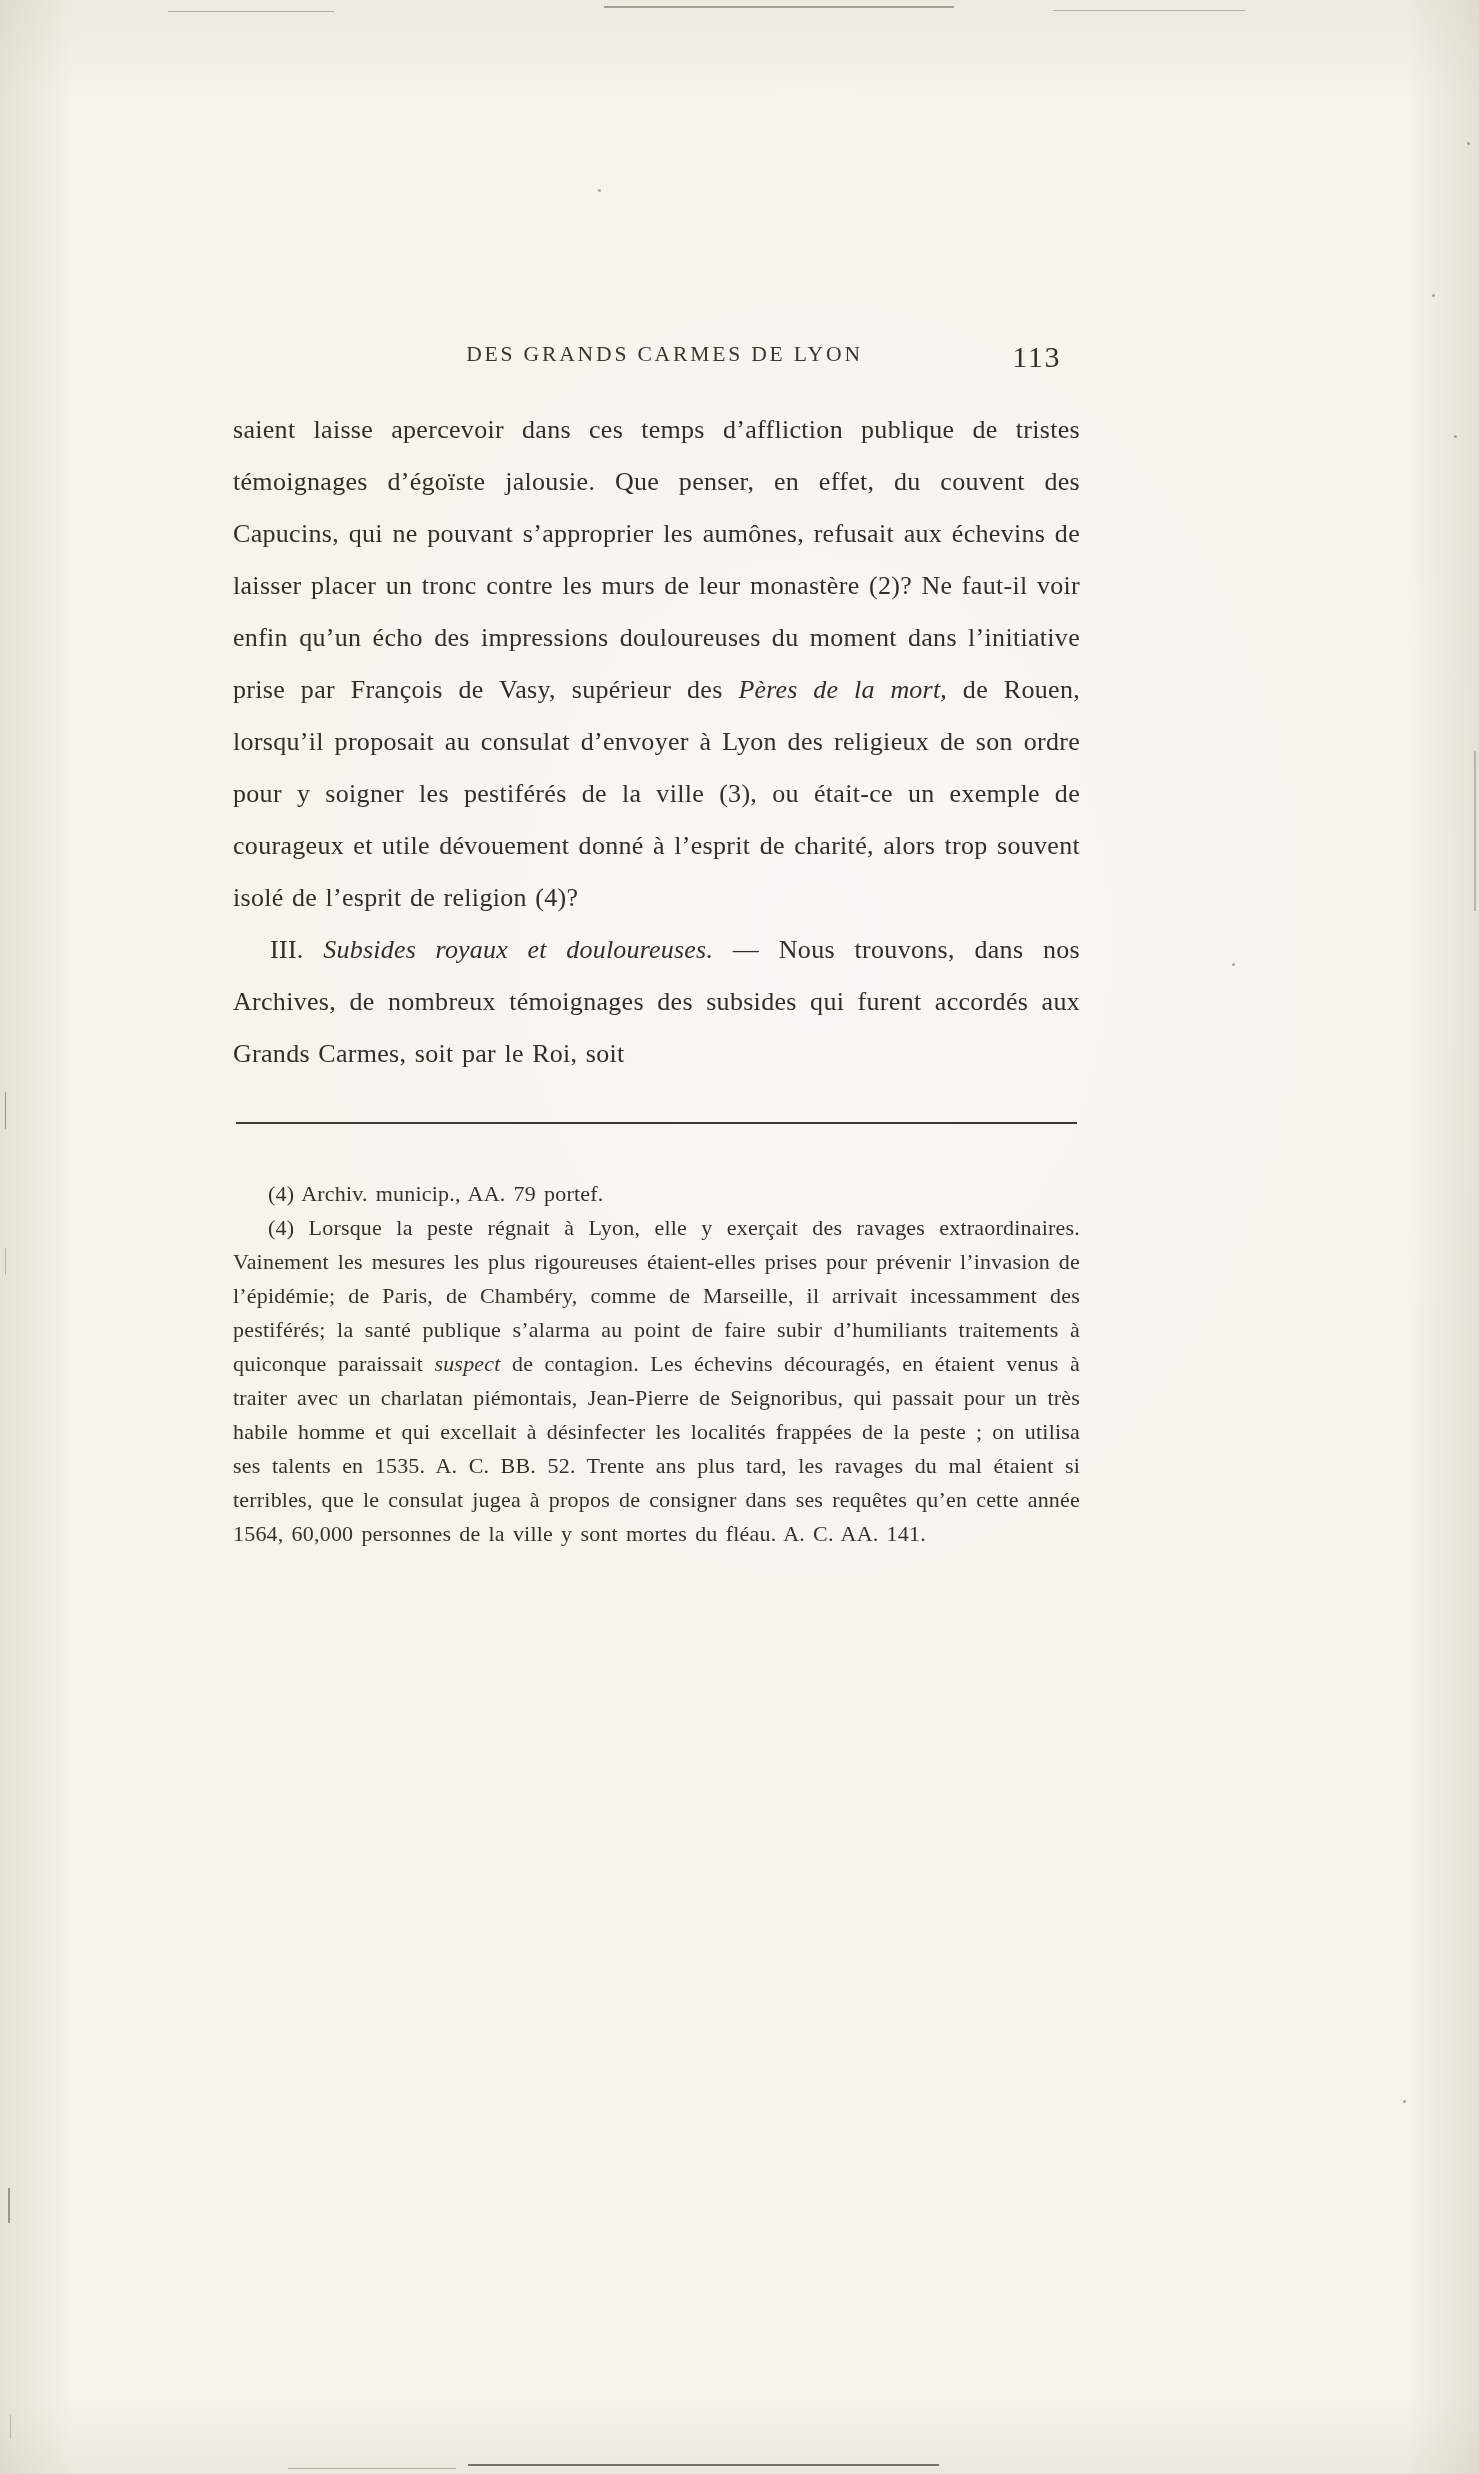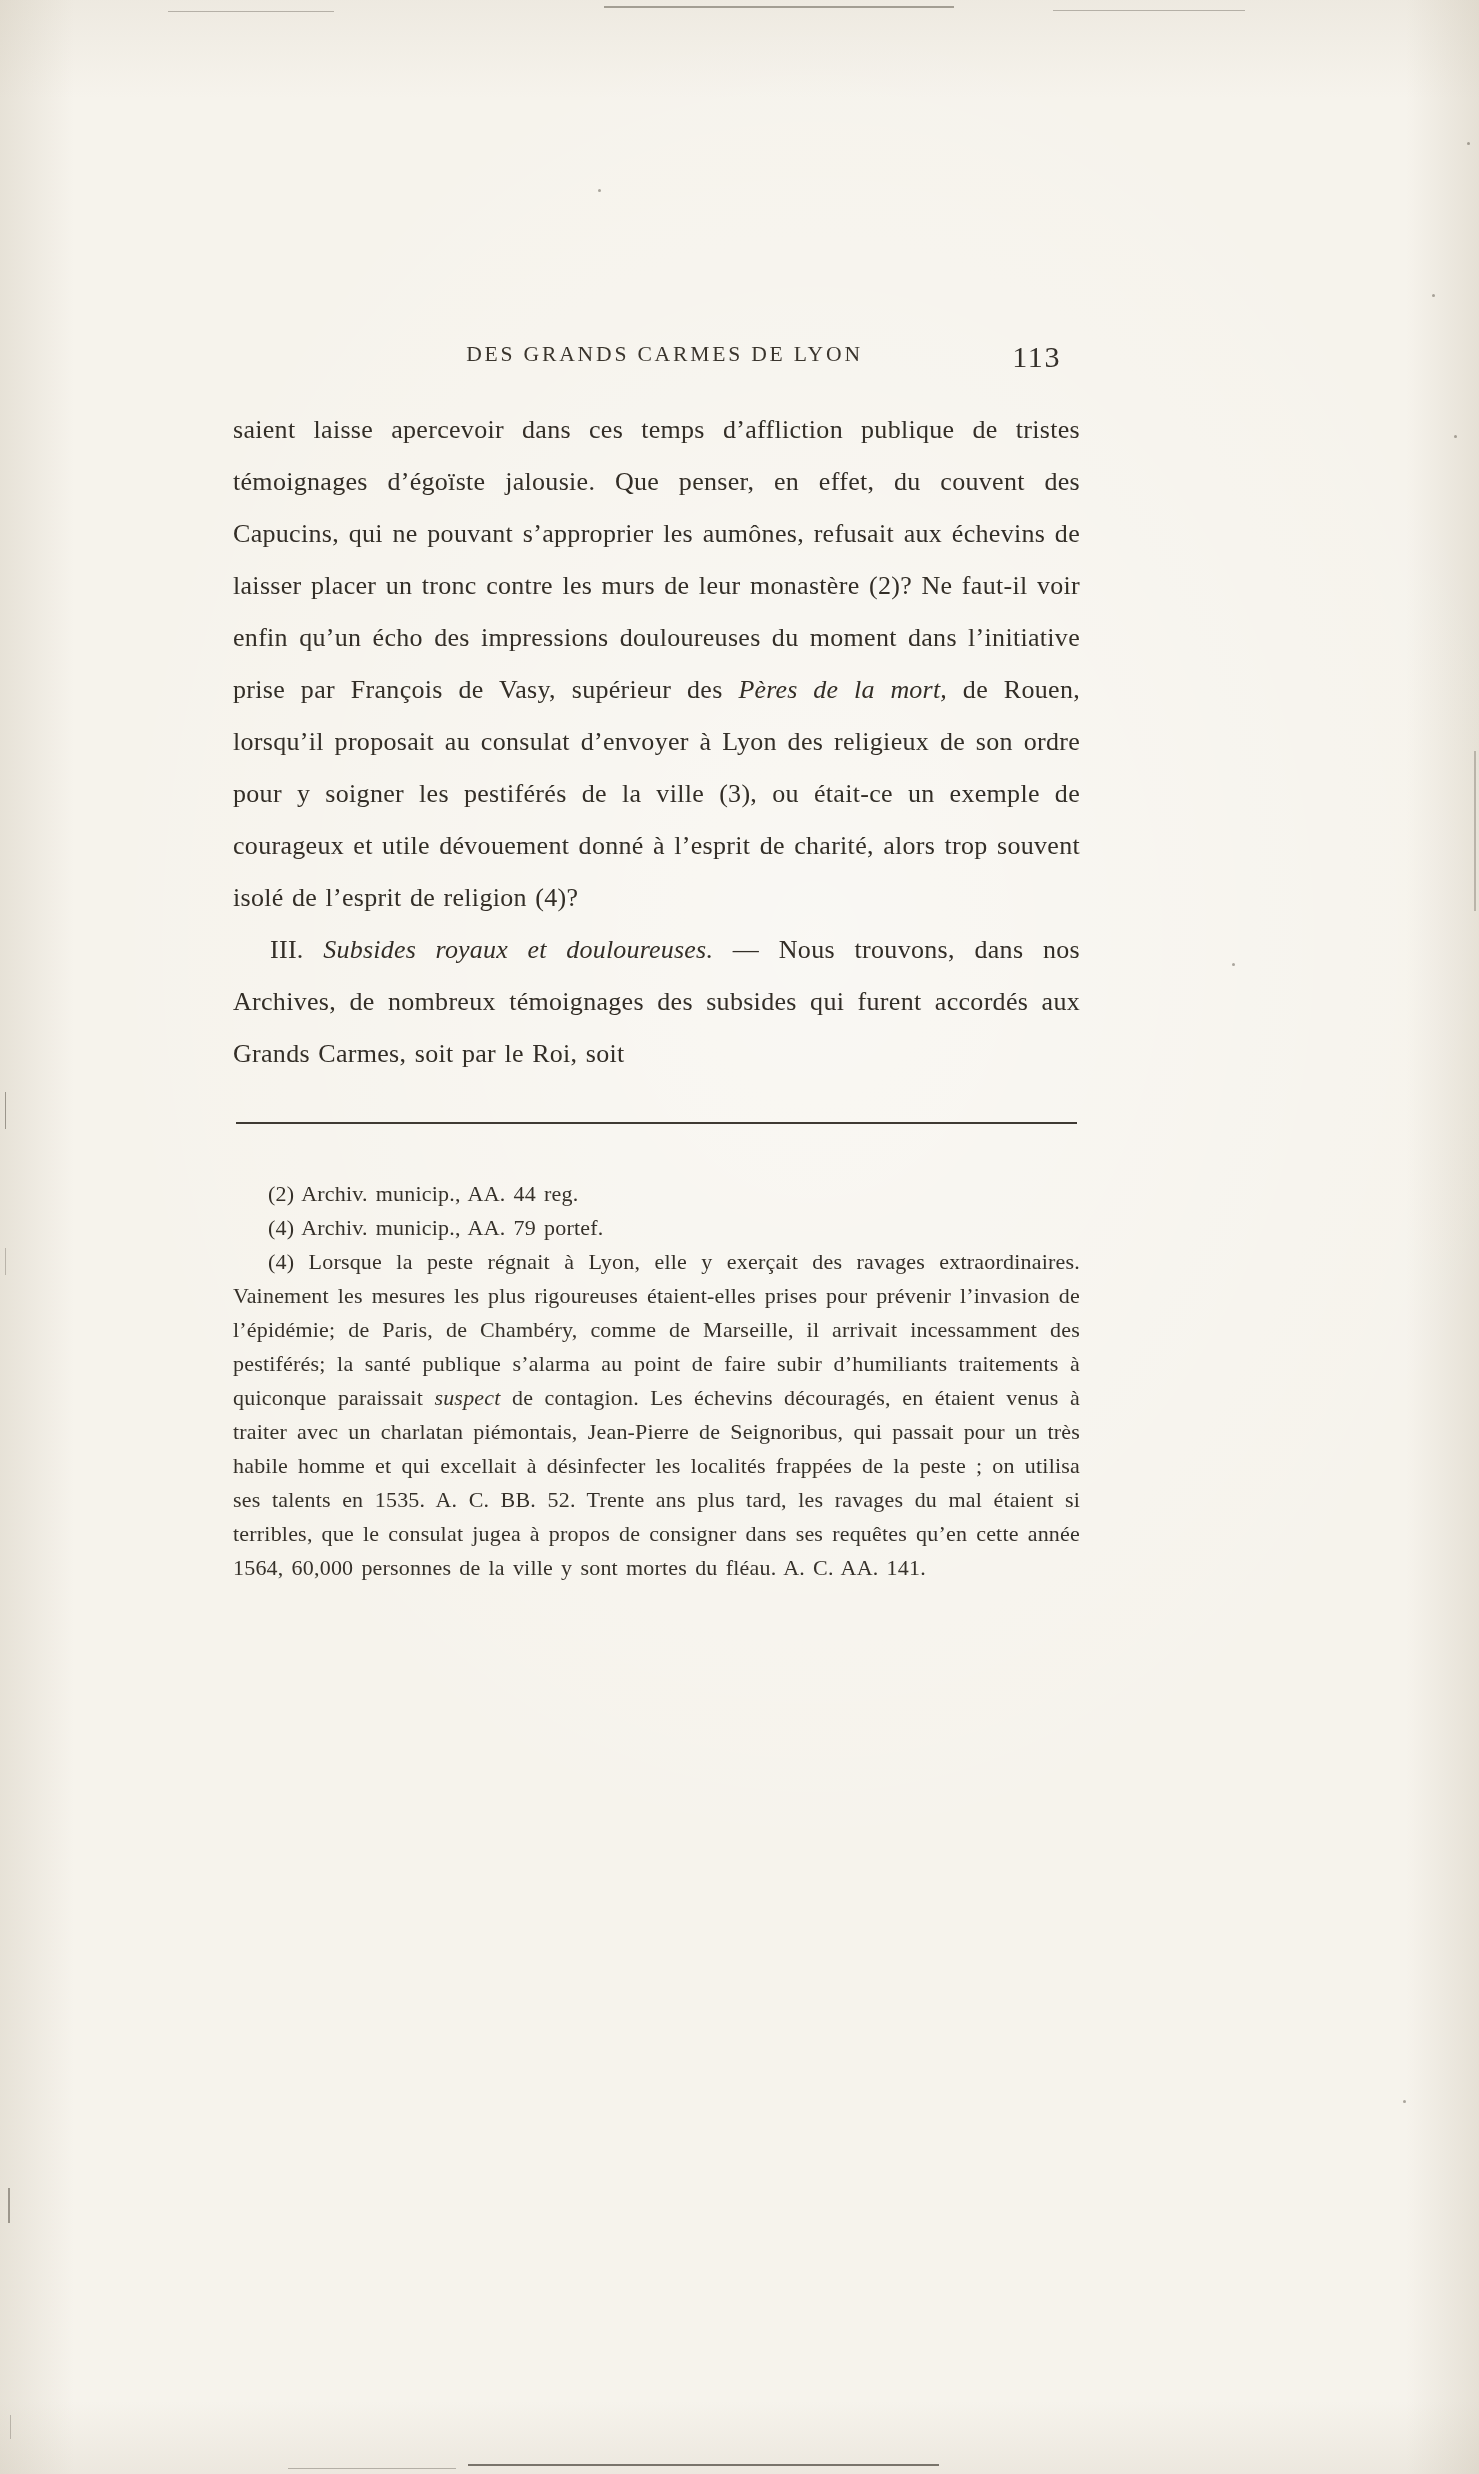--- a/index.html
+++ b/index.html
@@ -110,20 +110,19 @@
 
     <div class="body-text">
       <p class="para1"><span>saient laisse apercevoir dans ces temps d’affliction publique de tristes témoignages d’égoïste jalousie. Que penser, en effet, du couvent des Capucins, qui ne pouvant s’approprier les aumônes, refusait aux échevins de laisser placer un tronc contre les murs de leur monastère (2)? Ne faut-il voir enfin qu’un écho des impressions douloureuses du moment dans l’initiative prise par François de Vasy, supérieur des </span><em>Pères de la mort,</em><span> de Rouen, lorsqu’il proposait au consulat d’envoyer à Lyon des religieux de son ordre pour y soigner les pestiférés de la ville (3), ou était-ce un exemple de courageux et utile dévouement donné à l’esprit de charité, alors trop souvent isolé de l’esprit de religion (4)?</span></p>
 
       <p class="para2"><span>III. </span><em>Subsides royaux et douloureuses.</em><span> — Nous trouvons, dans nos Archives, de nombreux témoignages des subsides qui furent accordés aux Grands Carmes, soit par le Roi, soit</span></p>
     </div>
 
     <div class="rule"></div>
 
     <div class="footnotes">
-      <p>(2) Archiv. municip., AA. 44 reg.</p>
       <p>(4) Archiv. municip., AA. 79 portef.</p>
       <p><span>(4) Lorsque la peste régnait à Lyon, elle y exerçait des ravages extraordinaires. Vainement les mesures les plus rigoureuses étaient-elles prises pour prévenir l’invasion de l’épidémie; de Paris, de Chambéry, comme de Marseille, il arrivait incessamment des pestiférés; la santé publique s’alarma au point de faire subir d’humiliants traitements à quiconque paraissait </span><em>suspect</em><span> de contagion. Les échevins découragés, en étaient venus à traiter avec un charlatan piémontais, Jean-Pierre de Seignoribus, qui passait pour un très habile homme et qui excellait à désinfecter les localités frappées de la peste ; on utilisa ses talents en 1535. A. C. BB. 52. Trente ans plus tard, les ravages du mal étaient si terribles, que le consulat jugea à propos de consigner dans ses requêtes qu’en cette année 1564, 60,000 personnes de la ville y sont mortes du fléau. A. C. AA. 141.</span></p>
     </div>
 
   </div>
 </div>
 
 
 </body></html>

